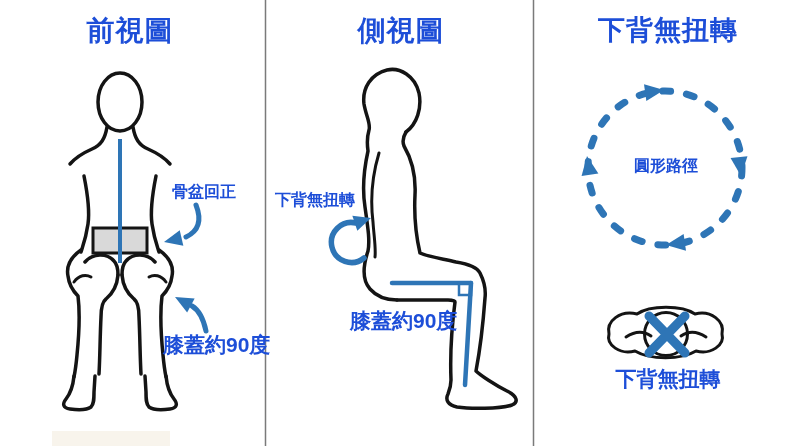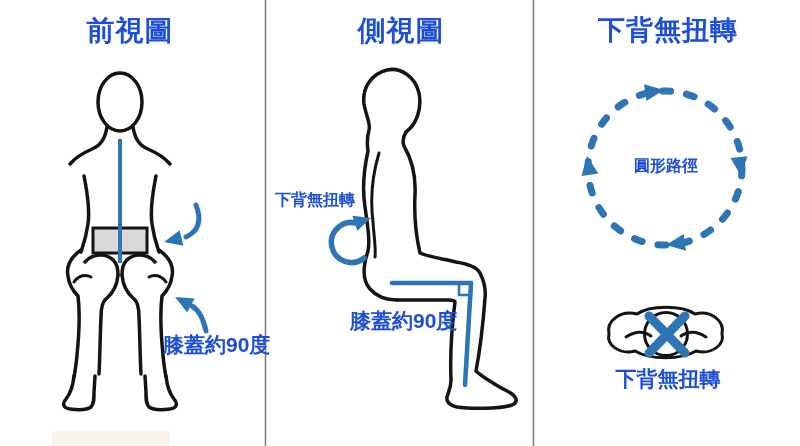--- a/index.html
+++ b/index.html
@@ -94,20 +94,21 @@
     <g stroke="#2E75B6" stroke-width="9" stroke-linecap="round">
       <line x1="649" y1="316" x2="685" y2="353"></line>
       <line x1="685" y1="316" x2="649" y2="353"></line>
     </g>
   </svg>
 
   <div class="label panel-title" style="left:130px;top:16px;">前視圖</div>
   <div class="label panel-title" style="left:401px;top:16px;">側視圖</div>
   <div class="label panel-title" style="left:668px;top:16px;font-size:27px;">下背無扭轉</div>
 
+  <div class="label annotation" style="left:172px;top:183px;">骨盆回正</div>
   <div class="label annotation" style="left:163px;top:333px;font-size:21px;">膝蓋約90度</div>
 
   <div class="label annotation" style="left:275px;top:191px;">下背無扭轉</div>
   <div class="label annotation" style="left:350px;top:309px;font-size:21px;">膝蓋約90度</div>
 
   <div class="label annotation centered" style="left:666px;top:157px;">圓形路徑</div>
   <div class="label annotation centered" style="left:668px;top:367px;font-size:21px;">下背無扭轉</div>
 
 </div>
 

